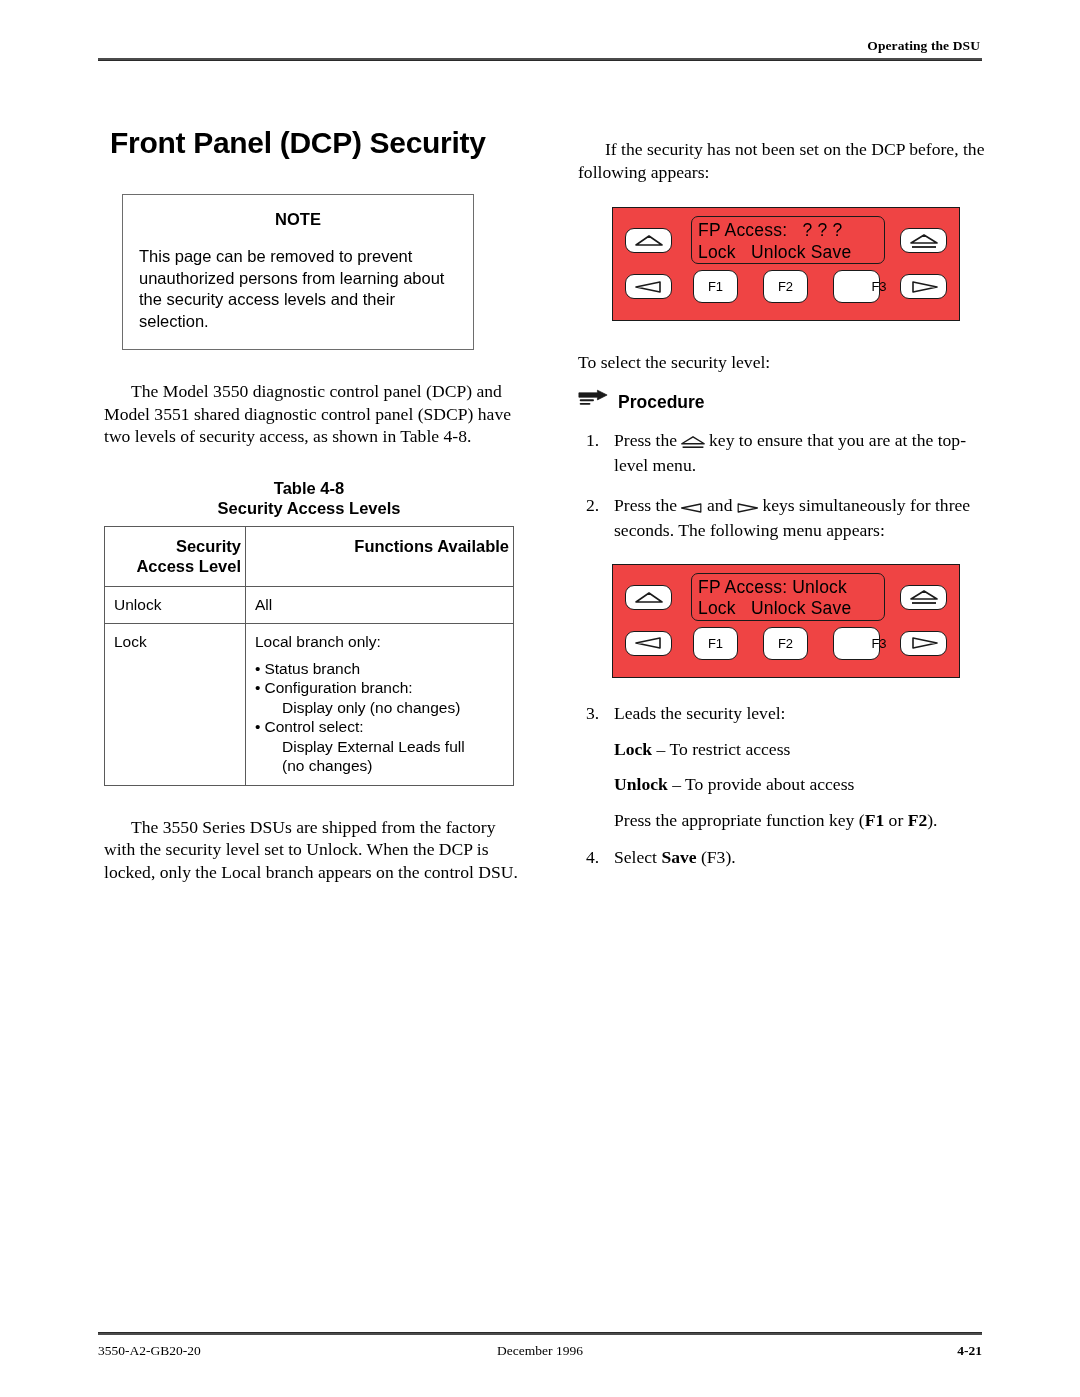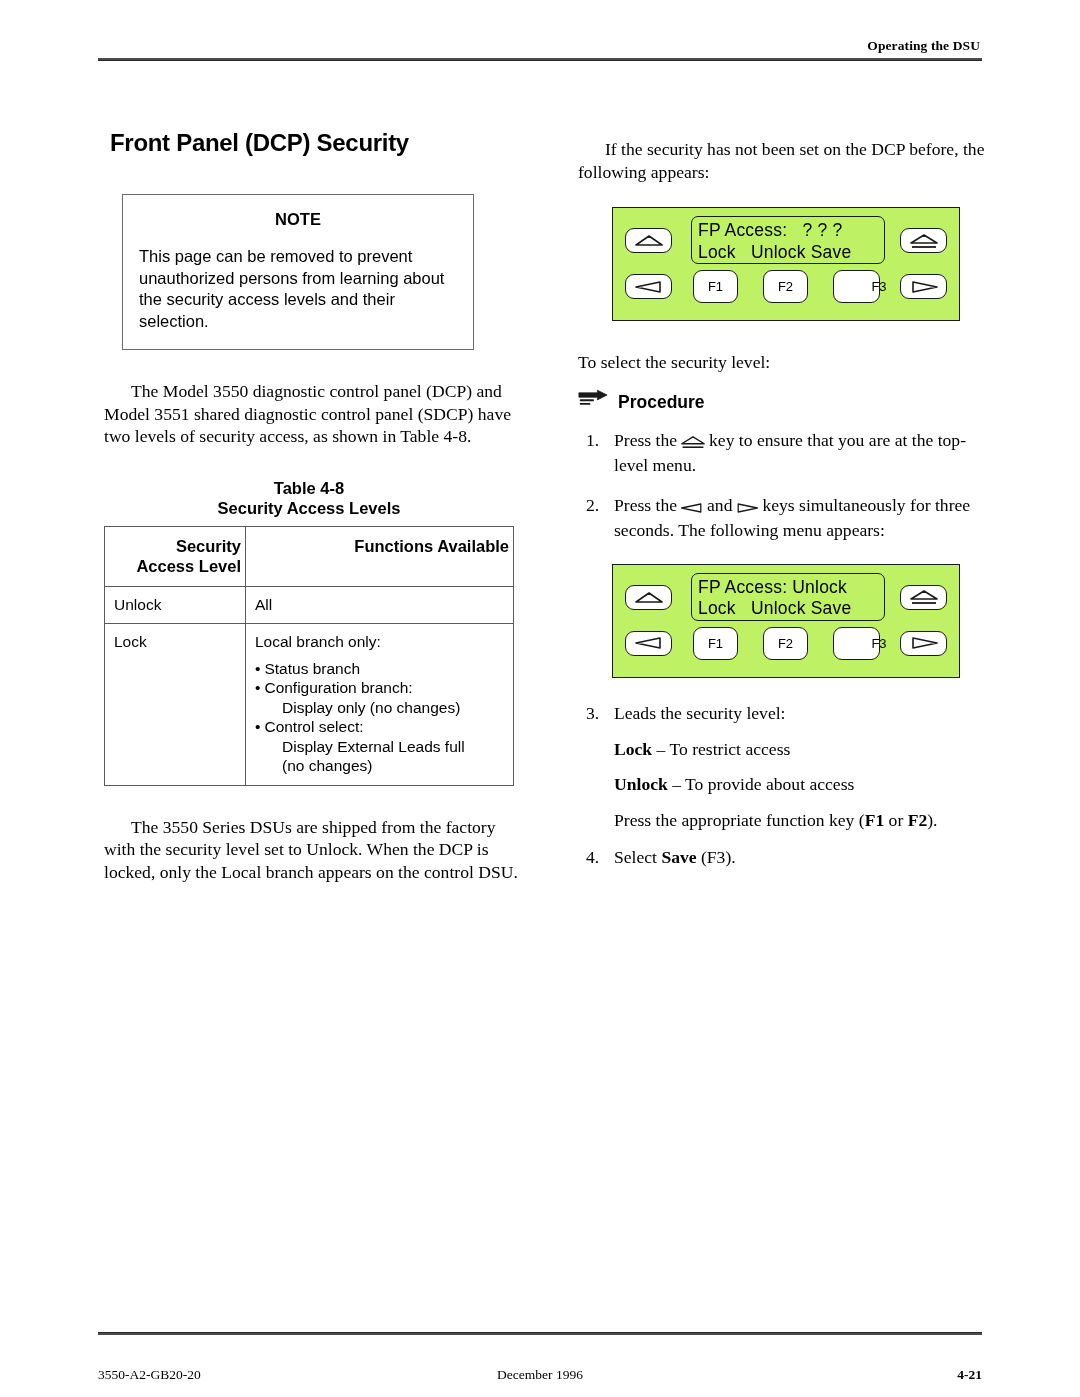--- a/index.html
+++ b/index.html
@@ -50,21 +50,21 @@
     position: absolute;
     left: 578px;
     top: 138px;
     width: 412px;
   }
 
   
   .headline {
     font-family: "Liberation Sans", "DejaVu Sans", sans-serif;
     font-weight: bold;
-    font-size: 24px;
+    font-size: 30px;
     line-height: 34px;
     letter-spacing: -0.3px;
     margin: 0 0 34px 6px;
   }
 
   
   .note-box {
     border: 1.5px solid #6d6d6d;
     margin: 0 0 0 18px;
     width: 318px;
@@ -144,21 +144,21 @@
   ul.fn-list li .bul { margin-right: 4px; }
   .sub-line { display: block; padding-left: 27px; }
 
   
   .panel {
     border: 1.6px solid #1a1a1a;
     width: 346px;
     height: 112px;
     position: relative;
     margin-left: 34px;
-    background: #bef264;
+    background: #ef4444;
   }
   .lcd {
     position: absolute;
     left: 78px;
     top: 8px;
     width: 194px;
     height: 48px;
     border: 1.6px solid #1a1a1a;
     border-radius: 7px;
     box-sizing: border-box;
@@ -261,21 +261,21 @@
     border-top: 1px solid #2a2a2a;
     margin-bottom: 8px;
   }
   .page-footer .ftr-row {
     display: flex;
     align-items: baseline;
     font-family: "Liberation Serif", "DejaVu Serif", serif;
     font-size: 13.5px;
   }
   .ftr-left  { flex: 0 0 33%; text-align: left; }
-  .ftr-mid   { flex: 0 0 34%; text-align: center; margin-top: 24px; }
+  .ftr-mid   { flex: 0 0 34%; text-align: center; }
   .ftr-right { flex: 0 0 33%; text-align: right; font-weight: bold; }
 </style>
 </head>
 <body>
 
 <div class="page-header">
   <span class="hdr-text">Operating the DSU</span>
   <div class="hdr-rule"></div>
 </div>
 

